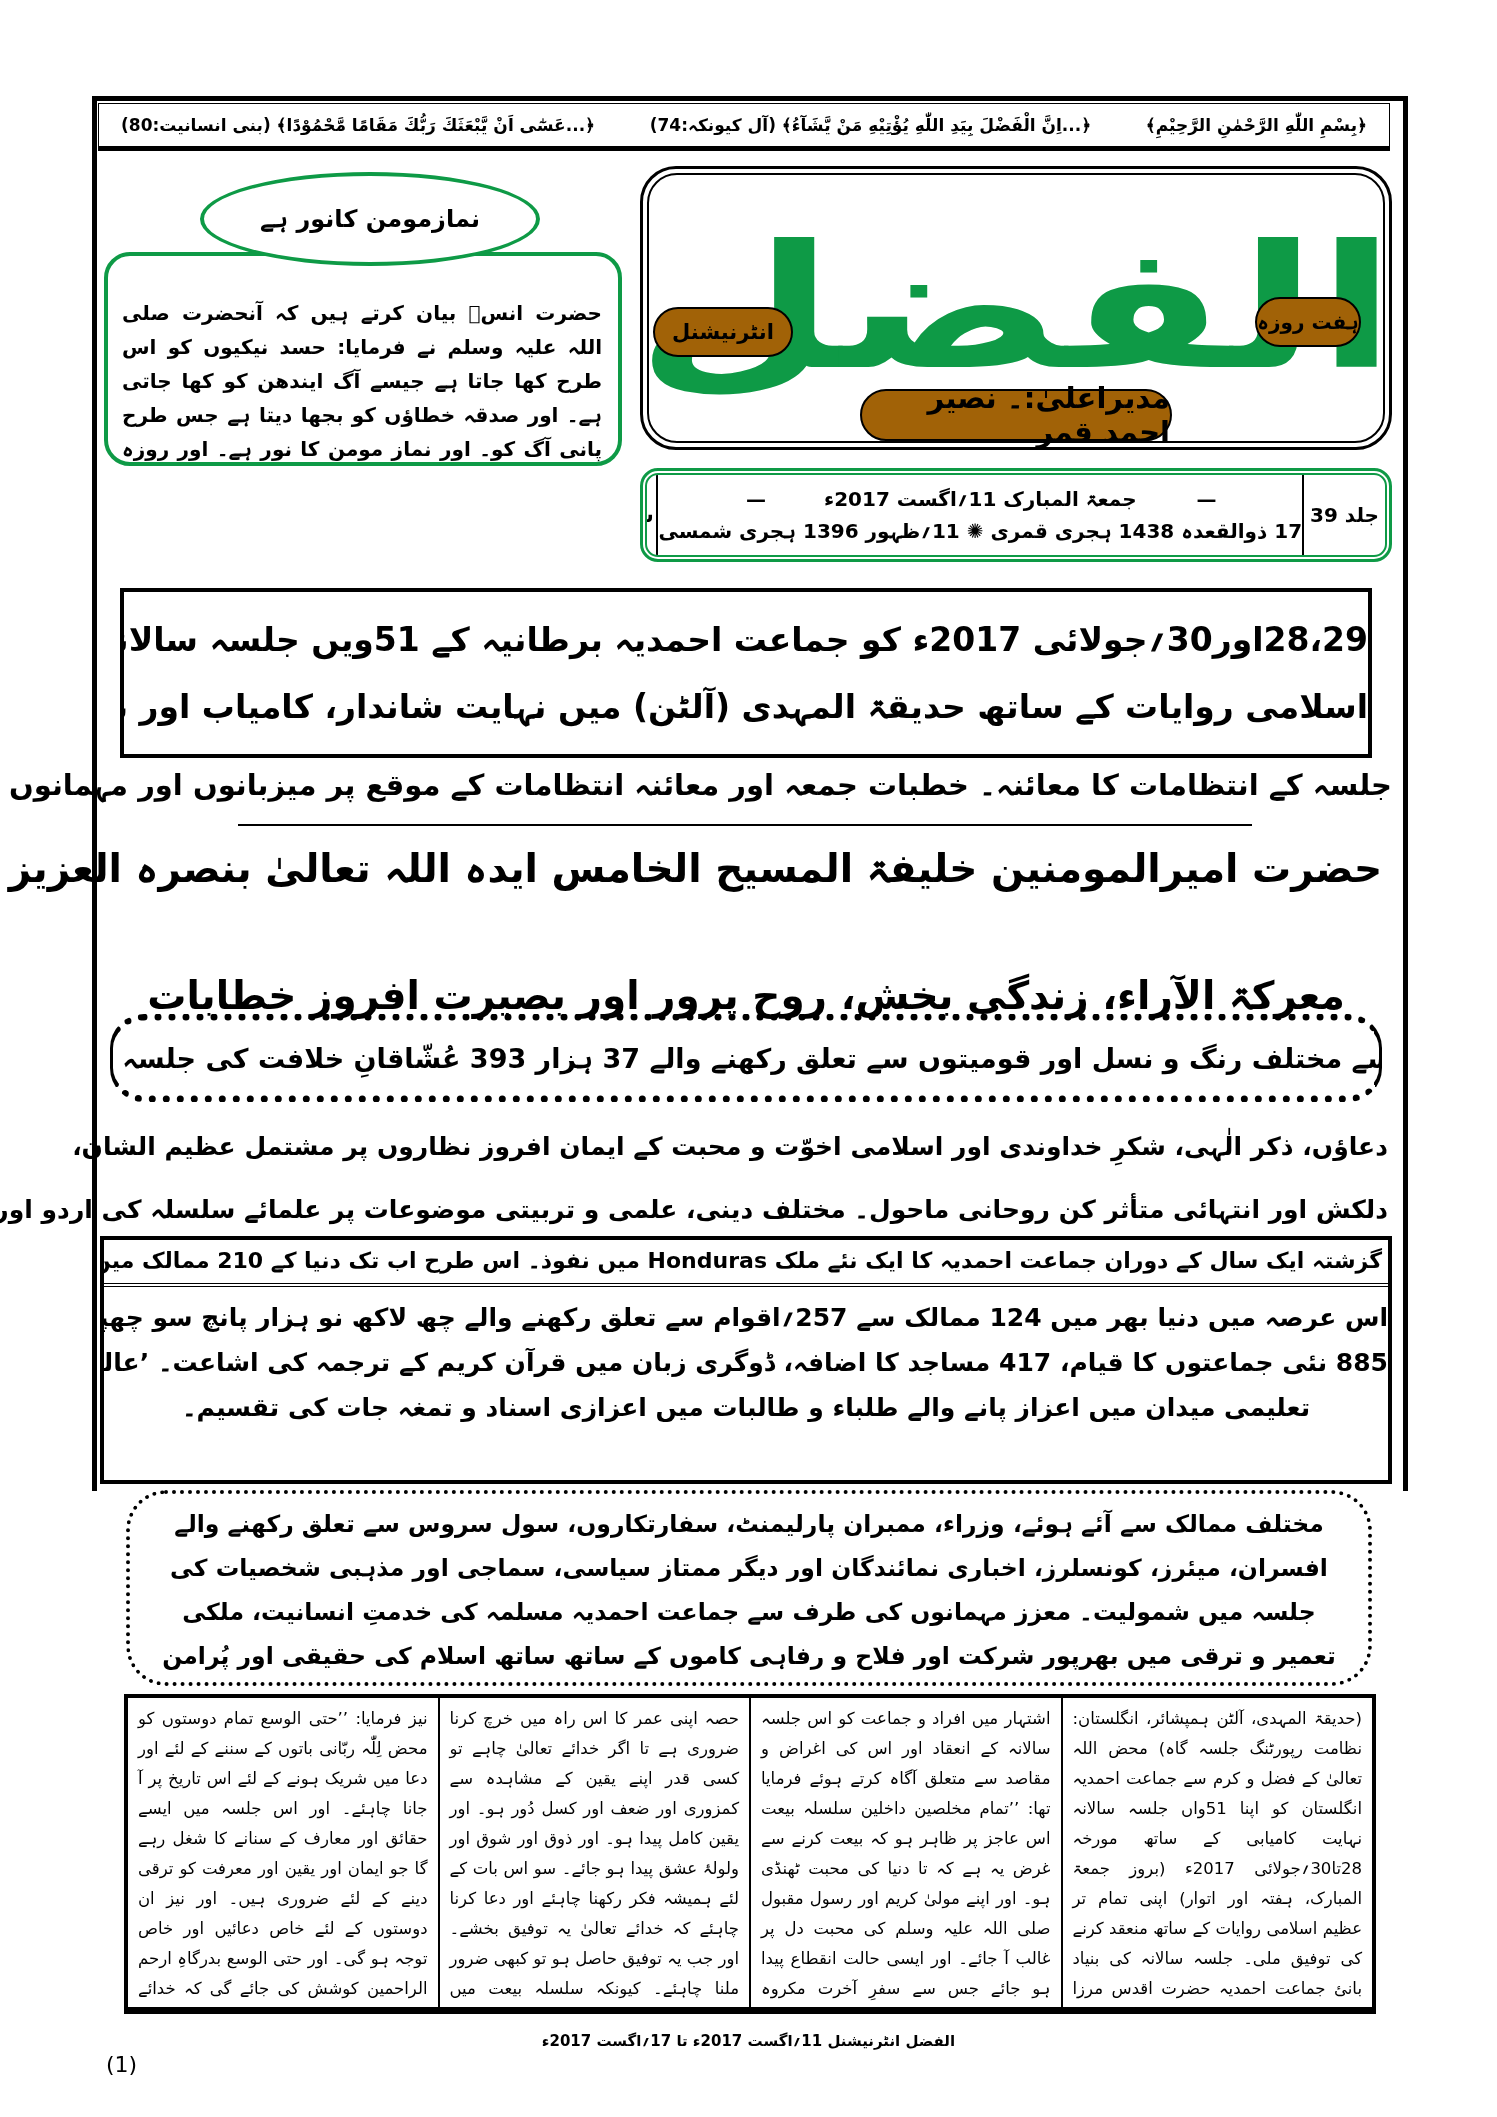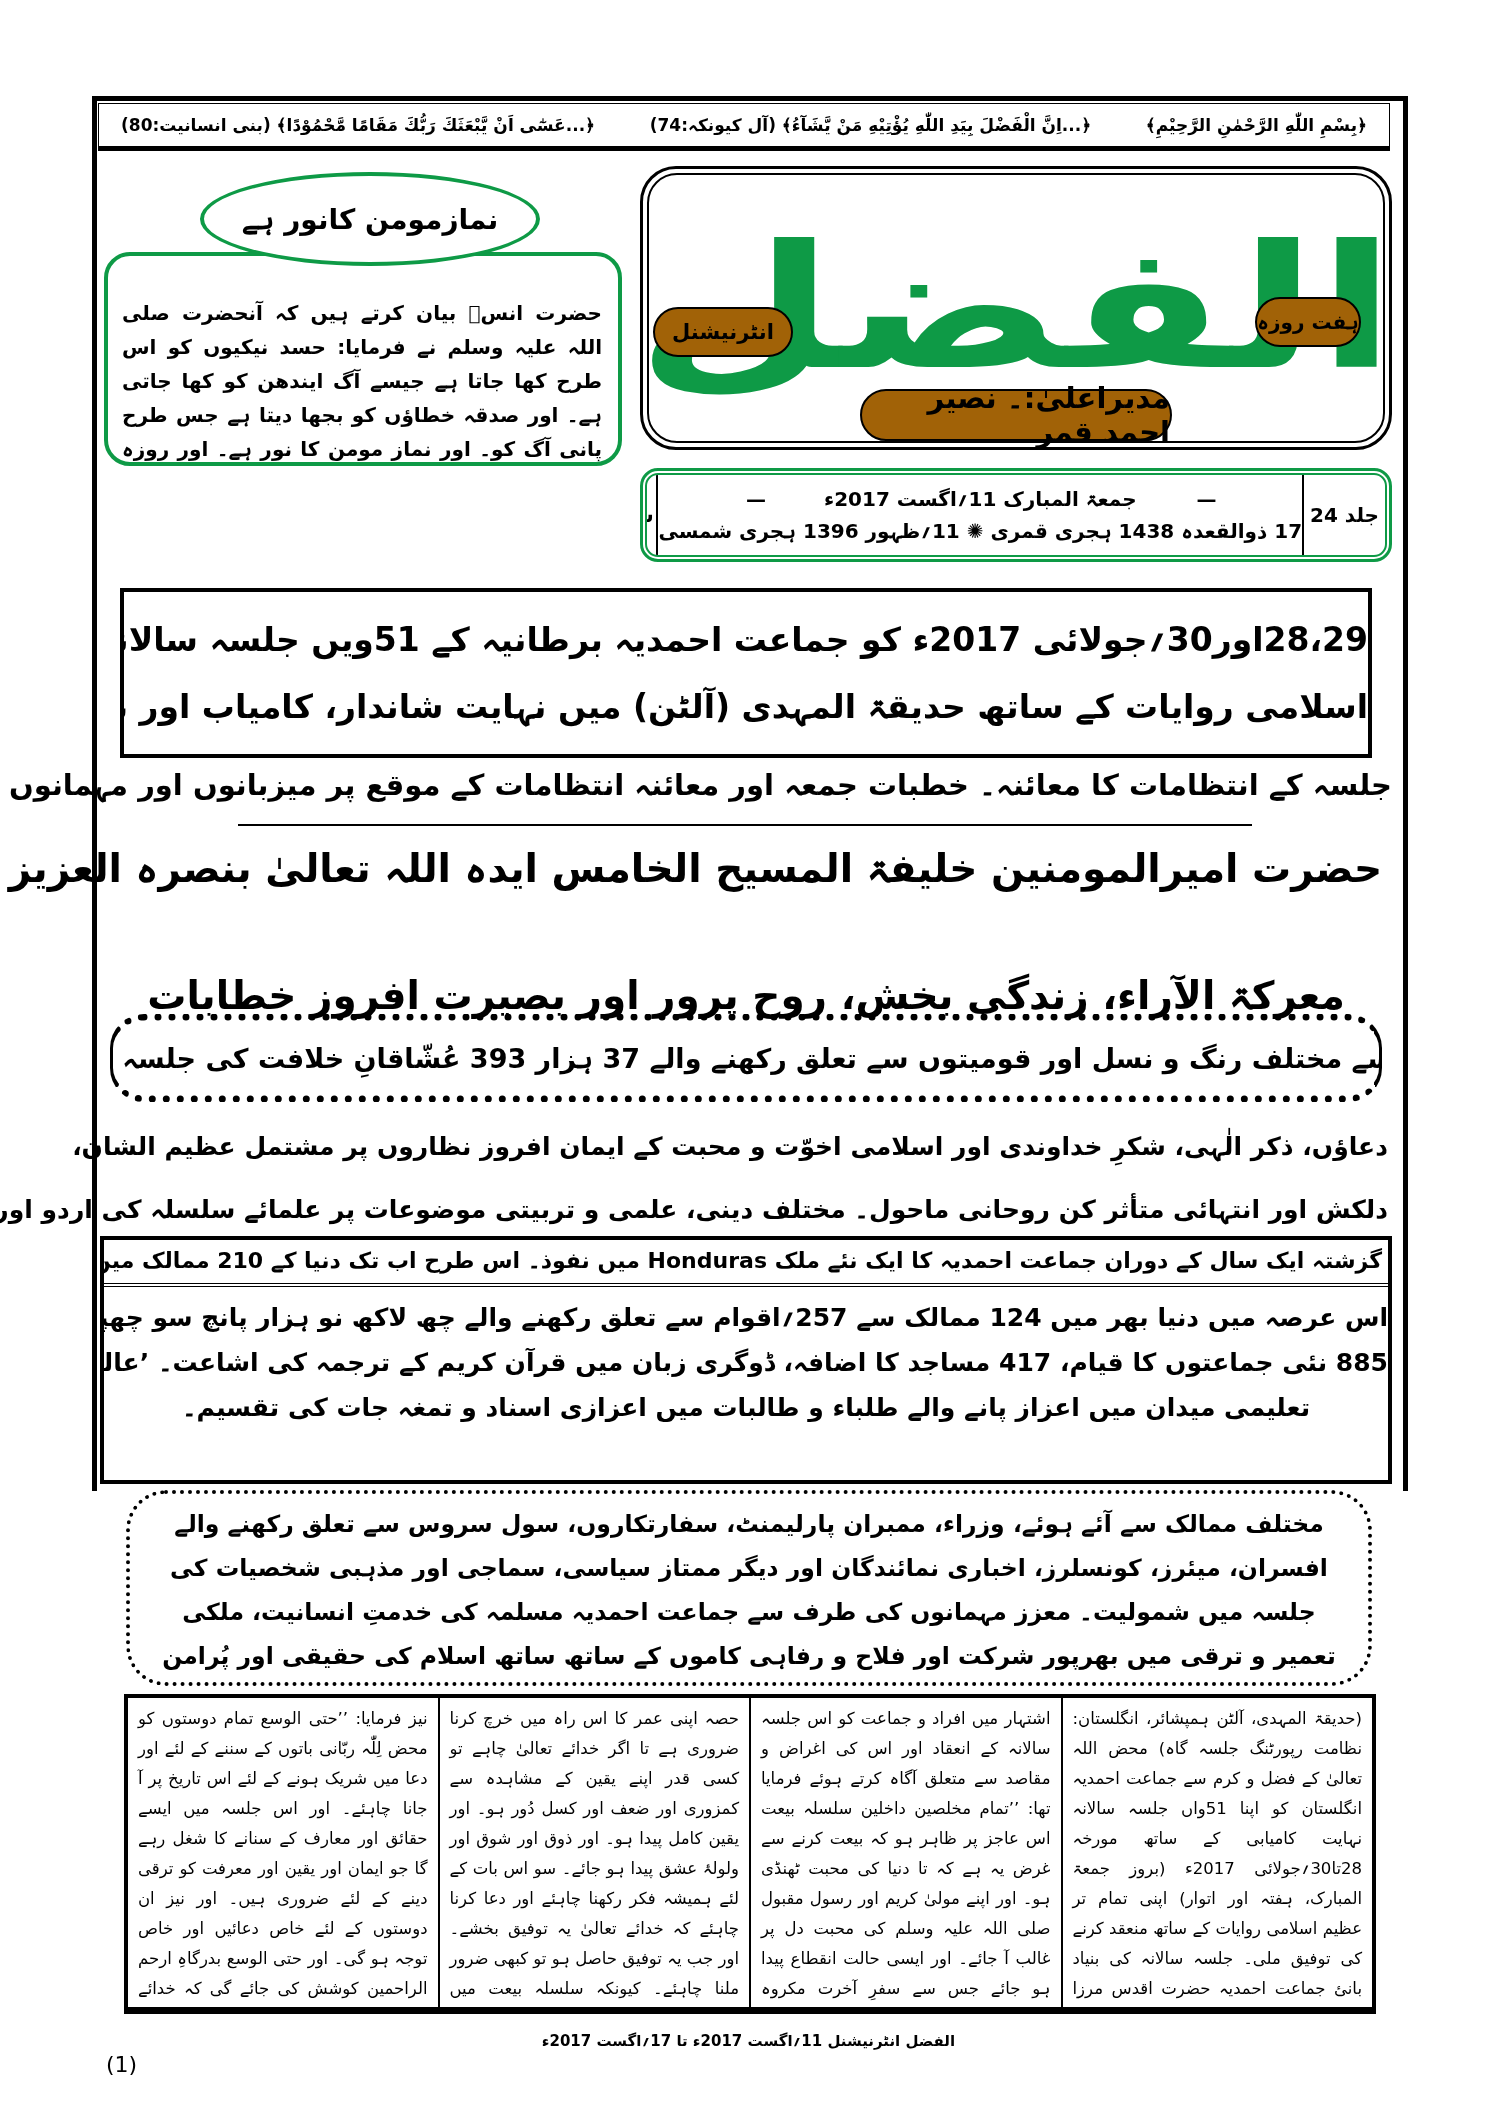--- a/index.html
+++ b/index.html
@@ -47,21 +47,21 @@
   .db-center{flex:1;display:flex;flex-direction:column;align-items:center;justify-content:center;
              font-weight:bold;font-size:20px;line-height:32px;}
   .db-line1{display:flex;align-items:center;gap:60px;white-space:nowrap;}
   .db-dash{letter-spacing:-2px;}
   .db-line2{white-space:nowrap;}
 
   
   .hadith-oval{left:200px;top:172px;width:332px;height:86px;border:4px solid #0e9a46;
                border-radius:50%;background:#fff;z-index:2;
                display:flex;align-items:center;justify-content:center;
-               font-size:28px;font-weight:bold;}
+               font-size:24px;font-weight:bold;}
   .hadith-box{left:104px;top:252px;width:518px;height:214px;border:4px solid #0e9a46;
               border-radius:26px;box-sizing:border-box;padding:40px 16px 4px 14px;
               font-size:20px;font-weight:bold;line-height:34px;text-align:justify;
               overflow:hidden;z-index:1;}
 
   
   .hl{text-align:center;font-weight:bold;}
   .lead-box{left:120px;top:588px;width:1252px;height:170px;border:4px solid #000;
             box-sizing:border-box;display:flex;flex-direction:column;justify-content:space-evenly;
             font-size:33px;overflow:hidden;}
@@ -122,21 +122,21 @@
     <div class="inner">
       <span class="logo">الفضل</span>
     </div>
     <div class="pill pill-weekly">ہفت روزہ</div>
     <div class="pill pill-intl">انٹرنیشنل</div>
     <div class="pill pill-editor">مدیراعلیٰ:۔ نصیر احمد قمر</div>
   </div>
 
   <div class="abs date-bar">
     <div class="inner">
-      <div class="db-cell db-vol">جلد 24</div>
+      <div class="db-cell db-vol">جلد 39</div>
       <div class="db-center">
         <div class="db-line1">
           <span class="db-dash">—</span>
           <span>جمعۃ المبارک 11؍اگست 2017ء</span>
           <span class="db-dash">—</span>
         </div>
         <div class="db-line2">
           <span>17 ذوالقعدہ 1438 ہجری قمری</span>
           <span>✺</span>
           <span>11؍ظہور 1396 ہجری شمسی</span>

